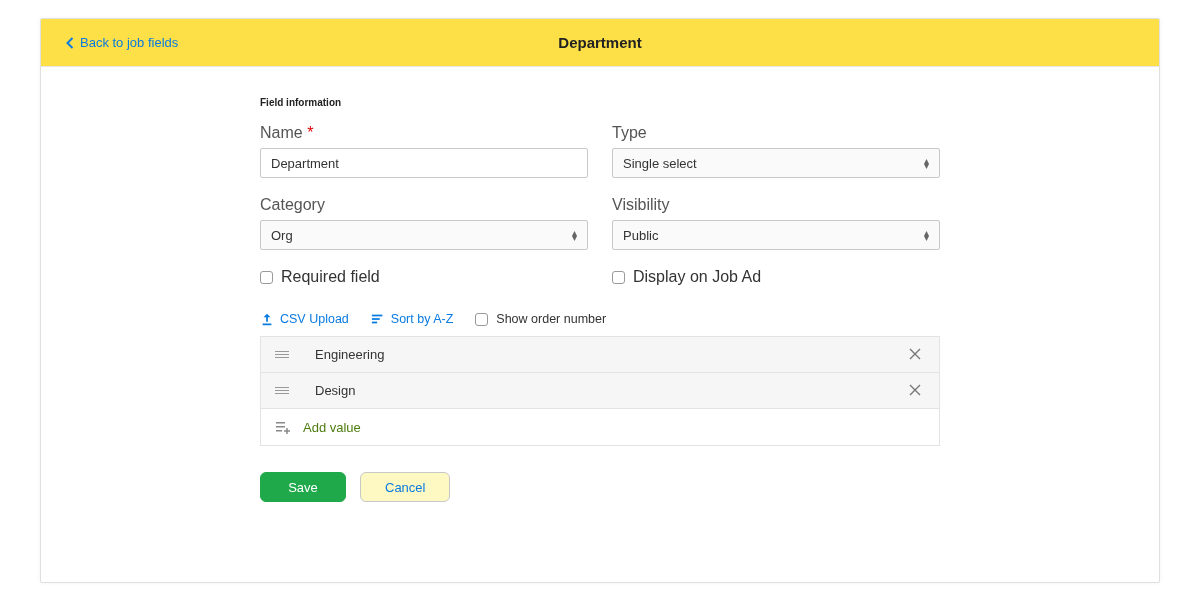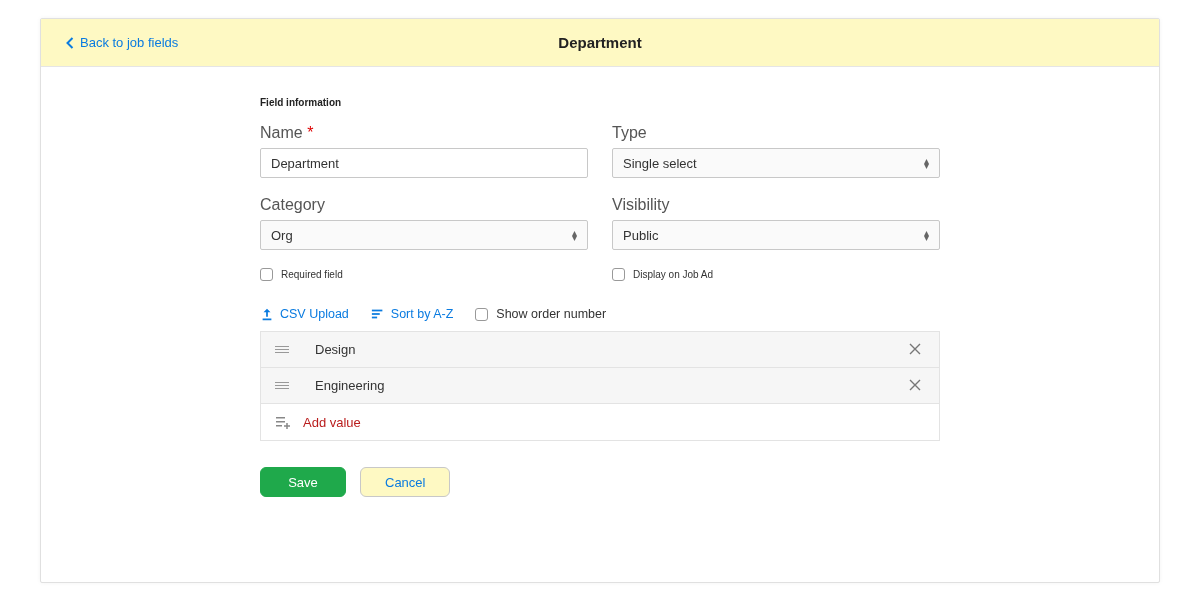--- a/index.html
+++ b/index.html
@@ -12,21 +12,21 @@
   }
   .panel {
     border: 1px solid #e0e0e0;
     border-radius: 2px;
     box-shadow: 0 0 4px rgba(0,0,0,0.05);
     background: #fff;
     height: 565px;
     overflow: hidden;
   }
   .topbar {
-    background: #fef9c3;
+    background: #fde047;
     height: 48px;
     display: flex;
     align-items: center;
     position: relative;
     border-bottom: 1px solid #e5e5e5;
   }
   .back-link {
     display: flex;
     align-items: center;
     gap: 6px;
@@ -87,21 +87,21 @@
     font-size: 10px;
     color: #666;
     line-height: 5px;
     display: flex;
     flex-direction: column;
   }
   .checkbox-row {
     display: flex;
     align-items: center;
     gap: 8px;
-    font-size: 10px;
+    font-size: 16px;
     color: #333;
   }
   .checkbox {
     width: 13px; height: 13px;
     border: 1px solid #999;
     border-radius: 3px;
     background: #fff;
     cursor: pointer;
   }
   .values-section { margin-top: 26px; }
@@ -153,21 +153,21 @@
     cursor: pointer;
     padding: 0 4px;
   }
   .add-row {
     display: flex;
     align-items: center;
     height: 36px;
     background: #fff;
     padding: 0 14px;
     font-size: 13px;
-    color: #b91c1c;
+    color: #4d7c0f;
   }
   .add-icon {
     width: 18px;
     display: flex;
     align-items: center;
     color: #888;
   }
   .add-icon svg { width: 16px; height: 14px; }
   .add-label { margin-left: 10px; }
   .button-row {
@@ -298,34 +298,34 @@
         </div>
       </div>
 
       <div class="values-list">
         <div class="value-row">
           <div class="drag-handle">
             <span></span>
               <span></span>
               <span></span>
           </div>
-          <div class="value-label">Design</div>
+          <div class="value-label">Engineering</div>
           <div class="delete-x">
             <svg width="12" height="12" viewBox="0 0 12 12">
               <path d="M1 1 L11 11 M11 1 L1 11" stroke="#777" stroke-width="1.4"></path>
             </svg>
           </div>
         </div>
         <div class="value-row">
           <div class="drag-handle">
             <span></span>
               <span></span>
               <span></span>
           </div>
-          <div class="value-label">Engineering</div>
+          <div class="value-label">Design</div>
           <div class="delete-x">
             <svg width="12" height="12" viewBox="0 0 12 12">
               <path d="M1 1 L11 11 M11 1 L1 11" stroke="#777" stroke-width="1.4"></path>
             </svg>
           </div>
         </div>
         <div class="add-row">
           <div class="add-icon">
             <svg viewBox="0 0 16 14">
               <rect x="1" y="2" width="9" height="1.5" fill="#888"></rect>

